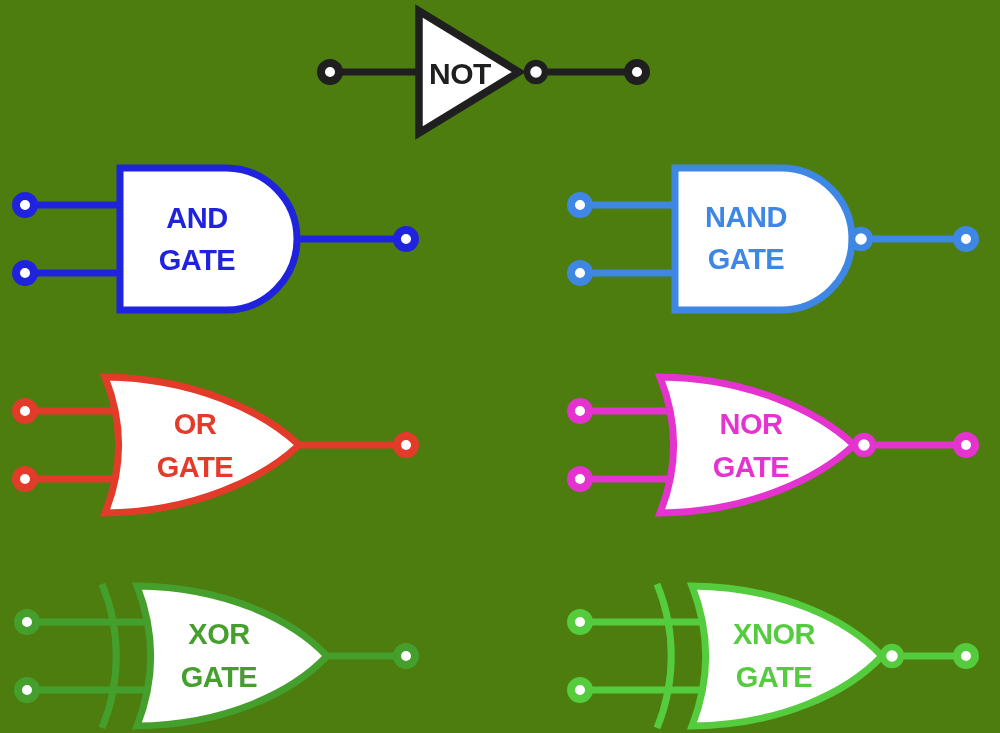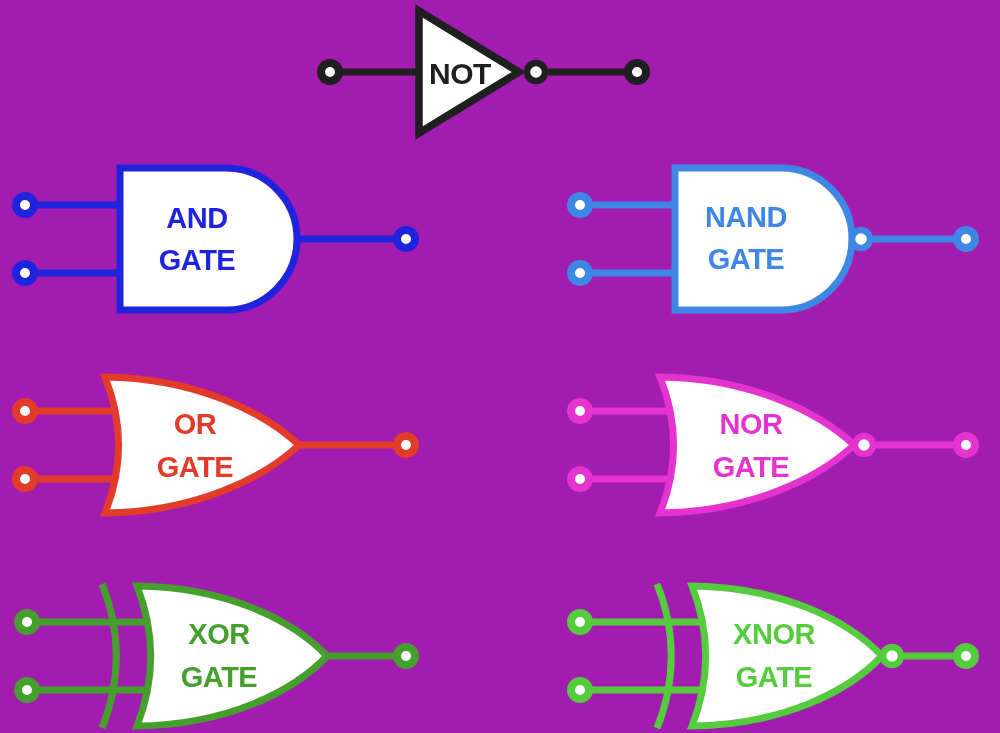--- a/index.html
+++ b/index.html
@@ -5,21 +5,21 @@
   html, body {
     margin: 0;
     padding: 0;
     background: #ffffff;
     font-family: "Liberation Sans", sans-serif;
   }
   .canvas {
     position: relative;
     width: 1000px;
     height: 733px;
-    background: #a21caf;
+    background: #4d7c0f;
     overflow: hidden;
   }
   svg {
     display: block;
     position: absolute;
     left: 0;
     top: 0;
   }
   .gate-label {
     font-family: "Liberation Sans", sans-serif;

